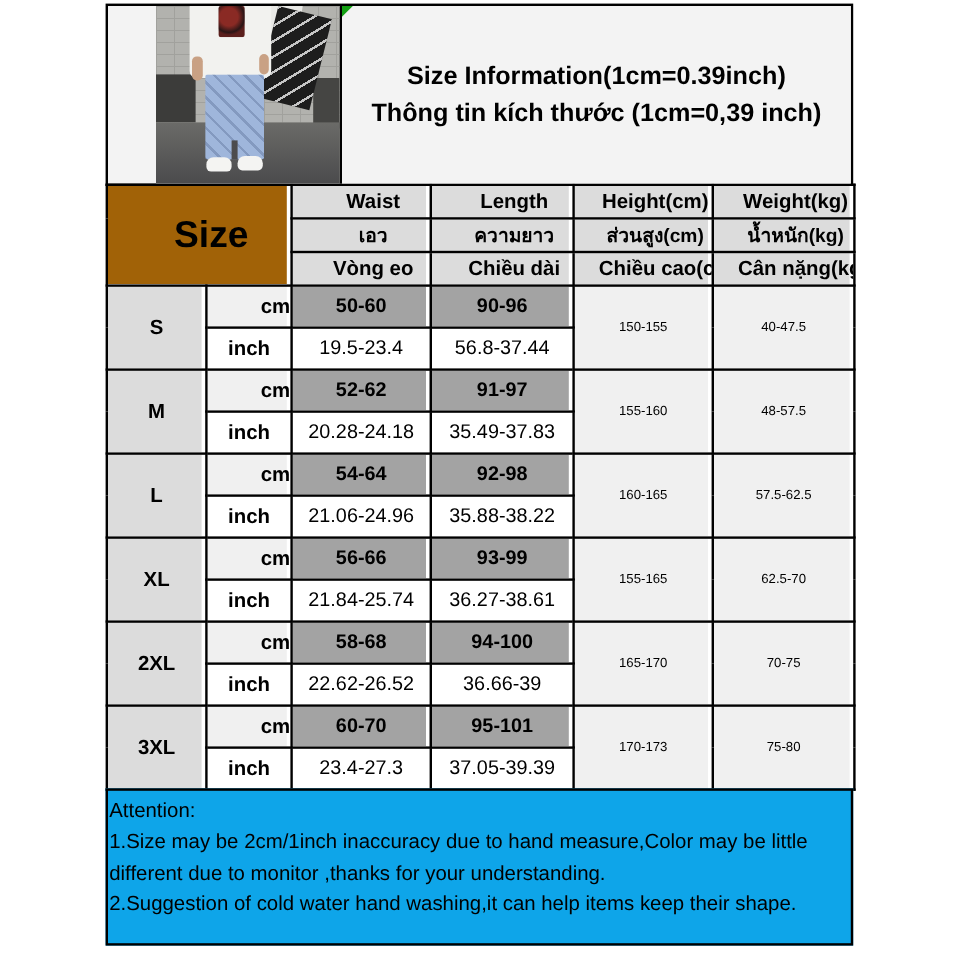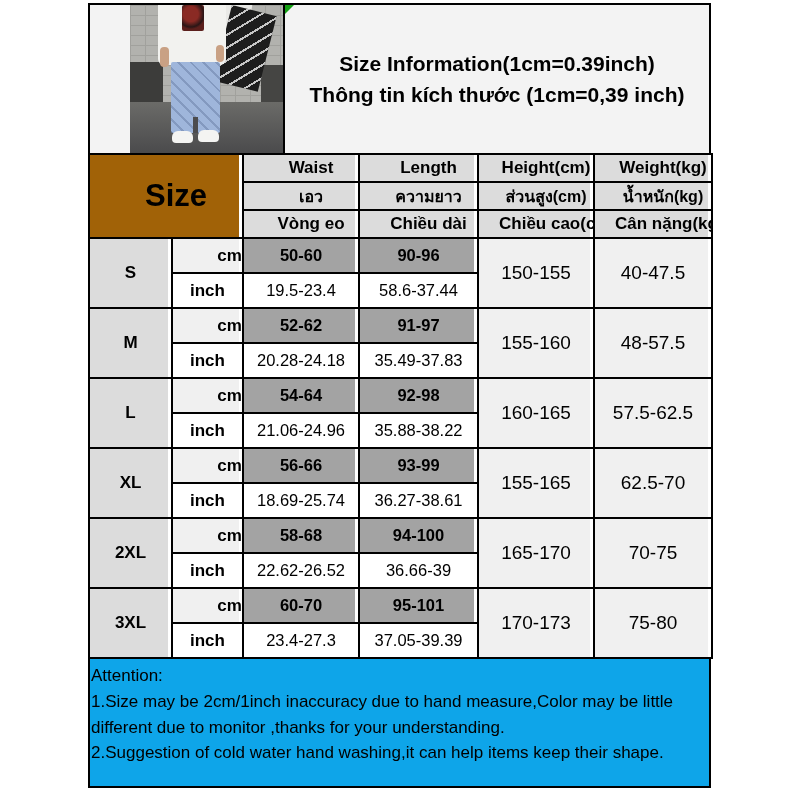--- a/index.html
+++ b/index.html
@@ -47,21 +47,21 @@
   .size-table tr.hrow td { height: 28px; padding-left: 20px; }
   .size-table tr.drow td { height: 35px; }
   td.hdr { background: #dcdcdc; font-weight: bold; }
   td.hdr-th { font-size: 16px; margin-left: 44px; }
   td.size-big { background: #a16207; font-weight: bold; font-size: 31px; }
   td.size-name { background: #dcdcdc; font-weight: bold; }
   td.unit { font-weight: bold; }
   td.unit-cm { background: #f0f0f0; padding-left: 44px; }
   td.val-cm { background: #a3a3a3; font-weight: bold; font-size: 16.5px; }
   td.val-in { background: #ffffff; font-weight: normal; font-size: 16.5px; }
-  td.merged { background: #f0f0f0; font-weight: normal; font-size: 19px; }
+  td.merged { background: #f0f0f0; font-weight: normal; font-size: 11px; }
 
   
   .attention { margin-top: -2px; border: 2px solid #000; height: 131px; background: #0ea5e9;
     padding: 4px 10px 0 1px; font-size: 17px; line-height: 1.52; }
 </style>
 </head>
 <body>
 
 <div class="sheet">
 
@@ -123,21 +123,21 @@
         <td class="size-name" rowspan="2">S</td>
         <td class="unit unit-cm">cm</td>
         <td class="val-cm">50-60</td>
         <td class="val-cm">90-96</td>
         <td class="merged" rowspan="2">150-155</td>
         <td class="merged" rowspan="2">40-47.5</td>
       </tr>
       <tr class="drow">
         <td class="unit">inch</td>
         <td class="val-in">19.5-23.4</td>
-        <td class="val-in">58.6-37.44</td>
+        <td class="val-in">56.8-37.44</td>
       </tr>
 
       <tr class="drow">
         <td class="size-name" rowspan="2">M</td>
         <td class="unit unit-cm">cm</td>
         <td class="val-cm">52-62</td>
         <td class="val-cm">91-97</td>
         <td class="merged" rowspan="2">155-160</td>
         <td class="merged" rowspan="2">48-57.5</td>
       </tr>
@@ -164,21 +164,21 @@
       <tr class="drow">
         <td class="size-name" rowspan="2">XL</td>
         <td class="unit unit-cm">cm</td>
         <td class="val-cm">56-66</td>
         <td class="val-cm">93-99</td>
         <td class="merged" rowspan="2">155-165</td>
         <td class="merged" rowspan="2">62.5-70</td>
       </tr>
       <tr class="drow">
         <td class="unit">inch</td>
-        <td class="val-in">18.69-25.74</td>
+        <td class="val-in">21.84-25.74</td>
         <td class="val-in">36.27-38.61</td>
       </tr>
 
       <tr class="drow">
         <td class="size-name" rowspan="2">2XL</td>
         <td class="unit unit-cm">cm</td>
         <td class="val-cm">58-68</td>
         <td class="val-cm">94-100</td>
         <td class="merged" rowspan="2">165-170</td>
         <td class="merged" rowspan="2">70-75</td>

